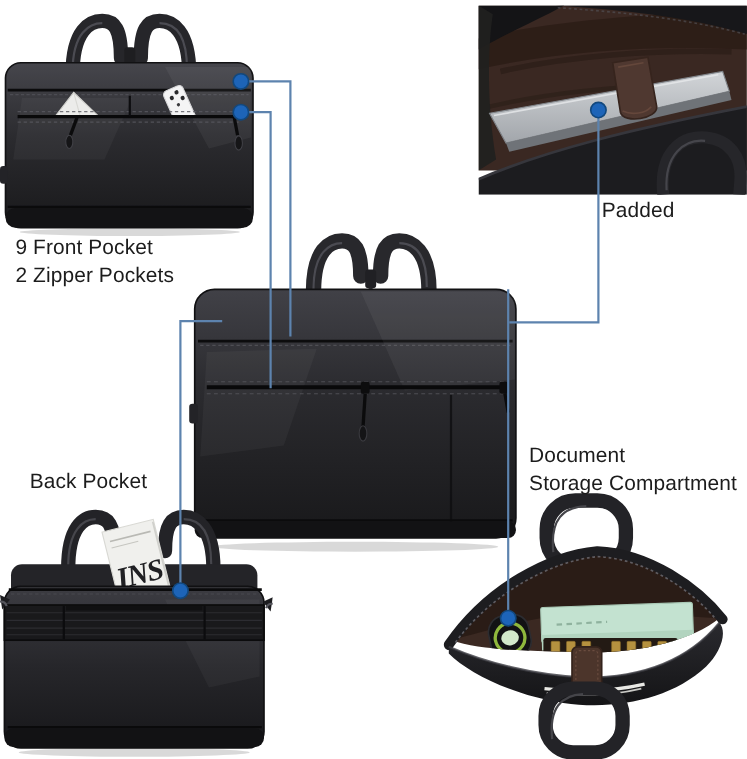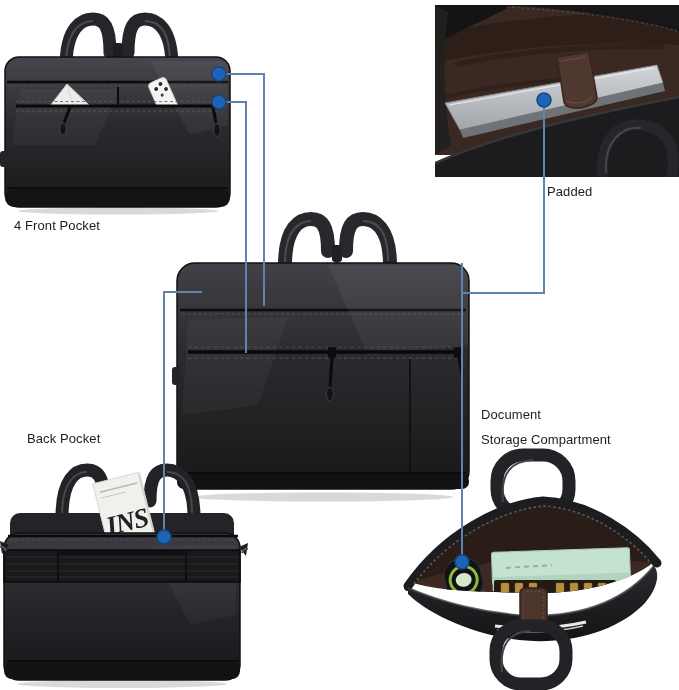--- a/index.html
+++ b/index.html
@@ -3,21 +3,21 @@
 <meta charset="utf-8">
 <style>
   html,body{margin:0;padding:0;background:#ffffff;}
   .canvas{
     position:relative;width:679px;height:690px;background:#ffffff;overflow:hidden;
     font-family:"Liberation Sans", sans-serif;
   }
   .photo{position:absolute;}
   .overlay{position:absolute;left:0;top:0;z-index:30;pointer-events:none;}
   .callout-label{
-    position:absolute;z-index:40;color:#1c1c1c;font-size:13px;line-height:25px;
+    position:absolute;z-index:40;color:#1c1c1c;font-size:19px;line-height:25px;
     font-family:"Liberation Sans", sans-serif;letter-spacing:0.1px;white-space:nowrap;
   }
   .lbl-front-pockets{left:14px;top:213px;}
   .lbl-padded{left:547px;top:179px;}
   .lbl-back-pocket{left:27px;top:426px;}
   .lbl-document{left:481px;top:402px;}
 </style>
 </head>
 <body>
 
@@ -278,21 +278,22 @@
     <g fill="#1d64b8" stroke="#12487e" stroke-width="1.5">
       <circle cx="219" cy="74" r="7"></circle>
       <circle cx="219" cy="102" r="7"></circle>
       <circle cx="544" cy="100" r="7"></circle>
       <circle cx="164" cy="537" r="7"></circle>
       <circle cx="462" cy="562" r="7"></circle>
     </g>
   </svg>
 
   <div class="callout-label lbl-front-pockets">
-    <div>4 Front Pocket</div>
+    <div>9 Front Pocket</div>
+    <div>2 Zipper Pockets</div>
   </div>
   <div class="callout-label lbl-padded">
     <div>Padded</div>
   </div>
   <div class="callout-label lbl-back-pocket">
     <div>Back Pocket</div>
   </div>
   <div class="callout-label lbl-document">
     <div>Document</div>
     <div>Storage Compartment</div>

